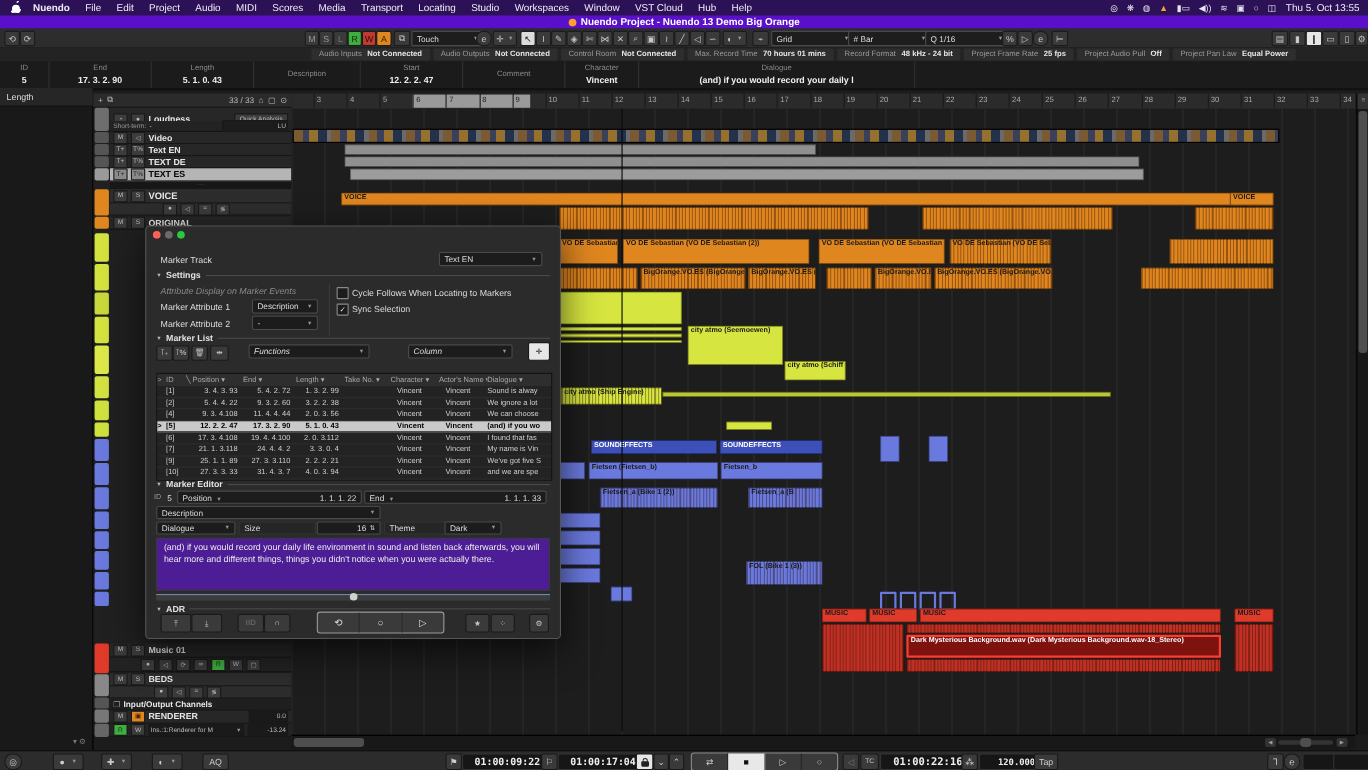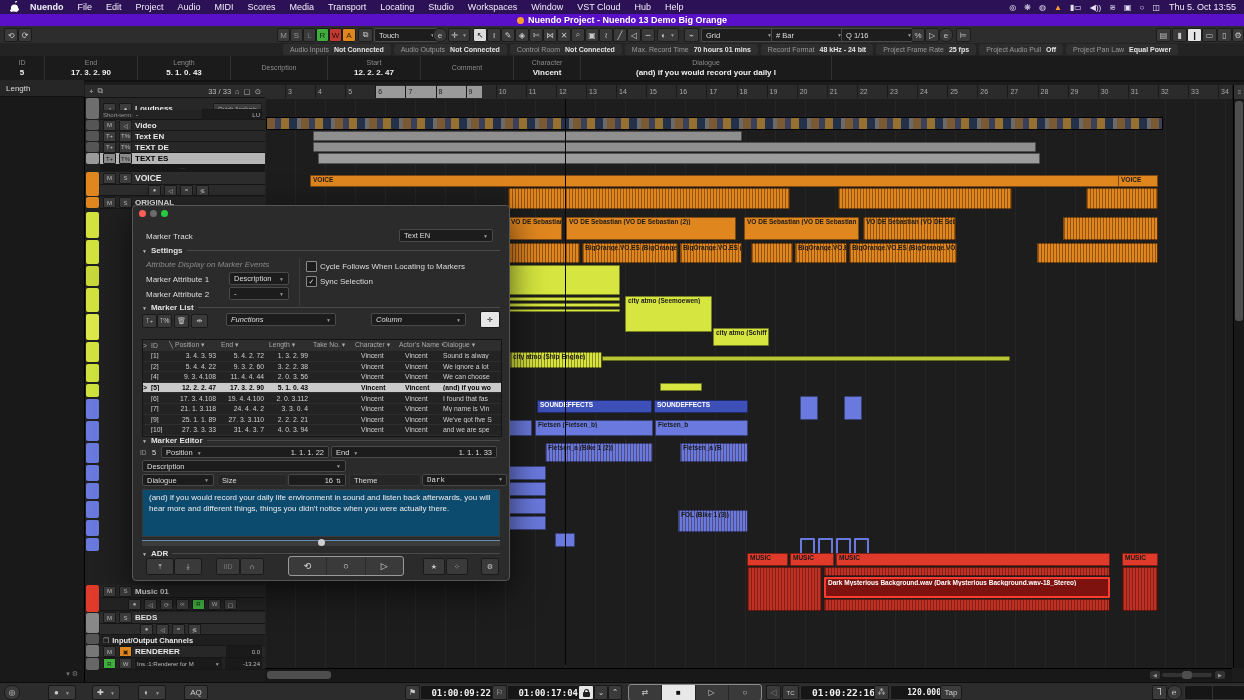--- a/index.html
+++ b/index.html
@@ -74,21 +74,21 @@
   .dlab{position:absolute;font-size:8px;color:#ddd;}
   .combo{position:absolute;background:#1c1c1c;border:1px solid #4a4a4a;border-radius:2px;color:#ddd;font-size:7.5px;display:flex;align-items:center;justify-content:space-between;padding:0 4px;box-sizing:border-box;}
   .cb{position:absolute;width:9px;height:9px;background:#1c1c1c;border:1px solid #8a8a8a;border-radius:1px;color:#ddd;font-size:7px;display:flex;align-items:center;justify-content:center;}
   .mbtn{position:absolute;background:#3a3a3a;border:1px solid #1a1a1a;border-radius:2px;color:#c8c8c8;font-size:7px;display:flex;align-items:center;justify-content:center;}
   #mtable{position:absolute;left:9px;top:133px;width:358px;background:#232323;border:1px solid #141414;}
   .mrow{display:grid;grid-template-columns:8px 18px 52px 48px 44px 42px 44px 44px 1fr;height:9.6px;border-bottom:1px solid #2e2e2e;font-size:6.8px;color:#cfcfcf;align-items:center;}
   .mrow span{white-space:nowrap;overflow:hidden;}
   .mrow .num{text-align:right;padding-right:5px;} .mrow .ctr{padding-left:6px;}
   .mrow.hdr{background:#2e2e2e;color:#a8a8a8;height:10px;}
   .mrow.sel{background:#cacaca;color:#000;font-weight:bold;}
-  #dlgtext{position:absolute;left:9px;top:283px;width:358px;height:48px;background:#0c4a6e;border:1px solid #3a3a3a;box-sizing:border-box;
+  #dlgtext{position:absolute;left:9px;top:283px;width:358px;height:48px;background:#4c1d95;border:1px solid #3a3a3a;box-sizing:border-box;
      color:#ececec;font-size:8px;line-height:1.35;padding:3px 6px;}
   .lockicon{position:relative;width:7px;height:5px;background:#222;border-radius:1px;margin-top:3px;}
   .lockicon:before{content:"";position:absolute;left:1px;top:-3px;width:3px;height:3px;border:1px solid #222;border-bottom:none;border-radius:3px 3px 0 0;}
 </style>
 </head>
 <body>
 
 <div id="screen">
 
   <div id="menubar" class="abs">
@@ -780,21 +780,21 @@
     <div class="combo" style="left:84px;top:268px;width:70px;height:12px;border-color:#333;background:#262626;">
         <span>Size</span>
       </div>
     <div class="combo" style="left:155px;top:268px;width:58px;height:12px;justify-content:flex-end;gap:3px;">
         <span>16</span>
         <span style="font-size:6px;">⇅</span>
       </div>
     <div class="combo" style="left:216px;top:268px;width:72px;height:12px;border-color:#333;background:#262626;">
         <span>Theme</span>
       </div>
-    <div class="combo" style="left:289px;top:268px;width:85px;height:12px;font-family:Liberation Mono, monospace;">
+    <div class="combo" style="left:271px;top:268px;width:52px;height:12px;">
         <span>Dark</span>
         <span class="caret">▼</span>
       </div>
     <div id="dlgtext">(and) if you would record your daily life environment in sound and listen back afterwards, you will hear more and different things, things you didn't notice when you were actually there.</div>
     <div style="position:absolute;left:9px;top:334px;width:358px;height:5px;background:#3c3c3c;border-top:1px solid #6a8ab0;">
       <div style="position:absolute;left:176px;top:-2px;width:7px;height:7px;border-radius:50%;background:#cfcfcf;"></div>
     </div>
 
     <div class="dsec" style="left:9px;top:343px;width:358px;">
       <span class="tri">▼</span>

